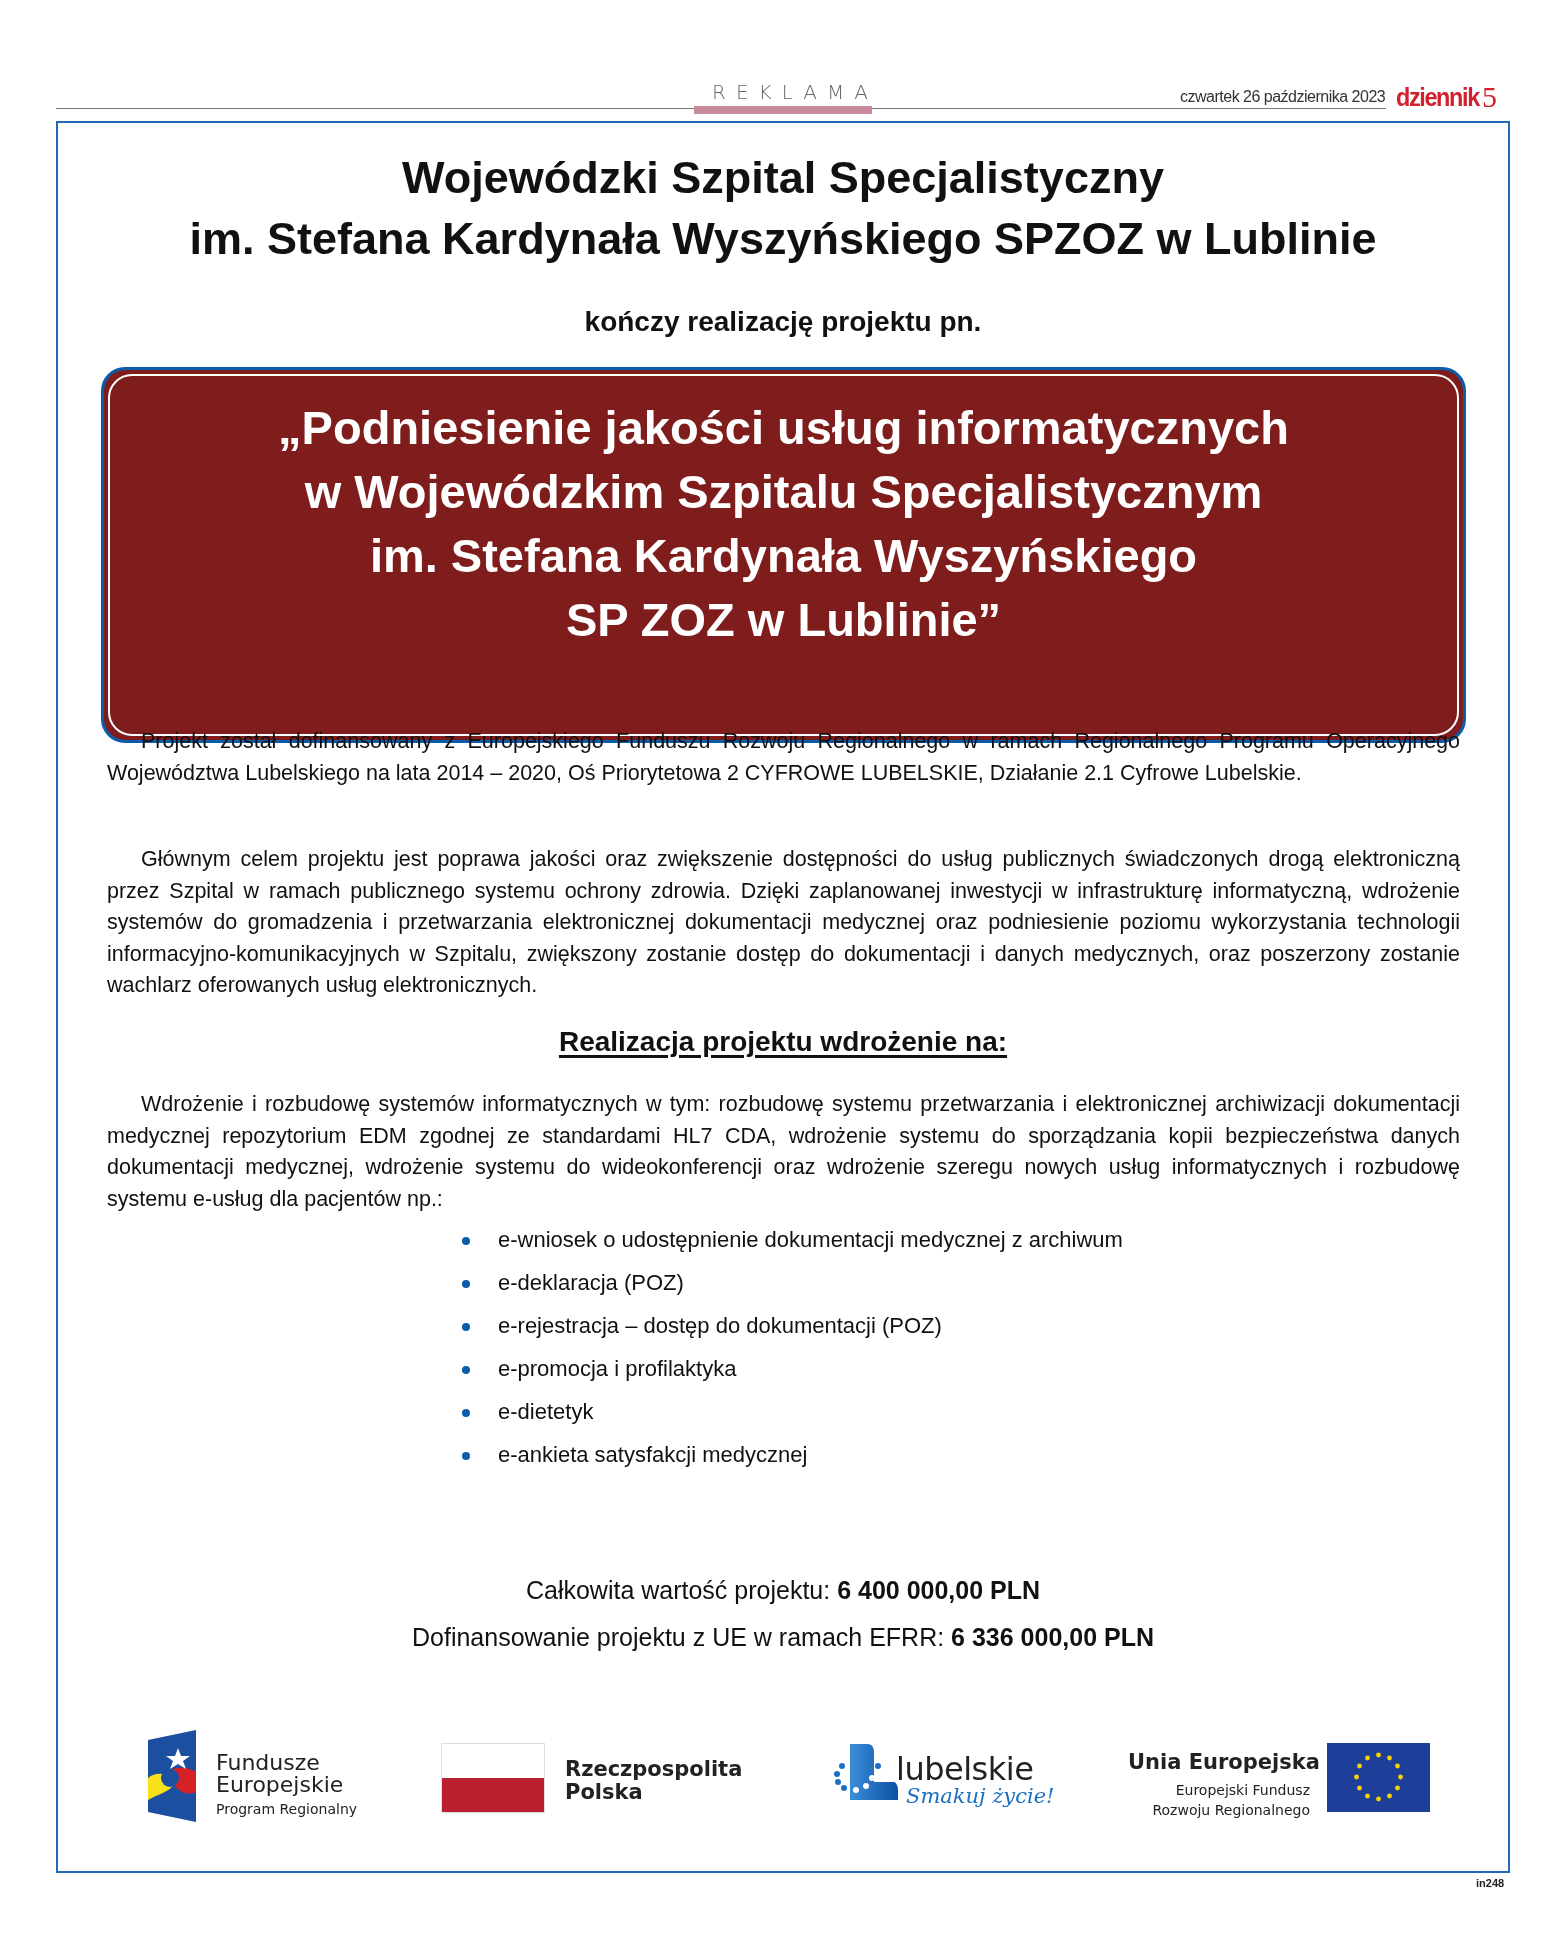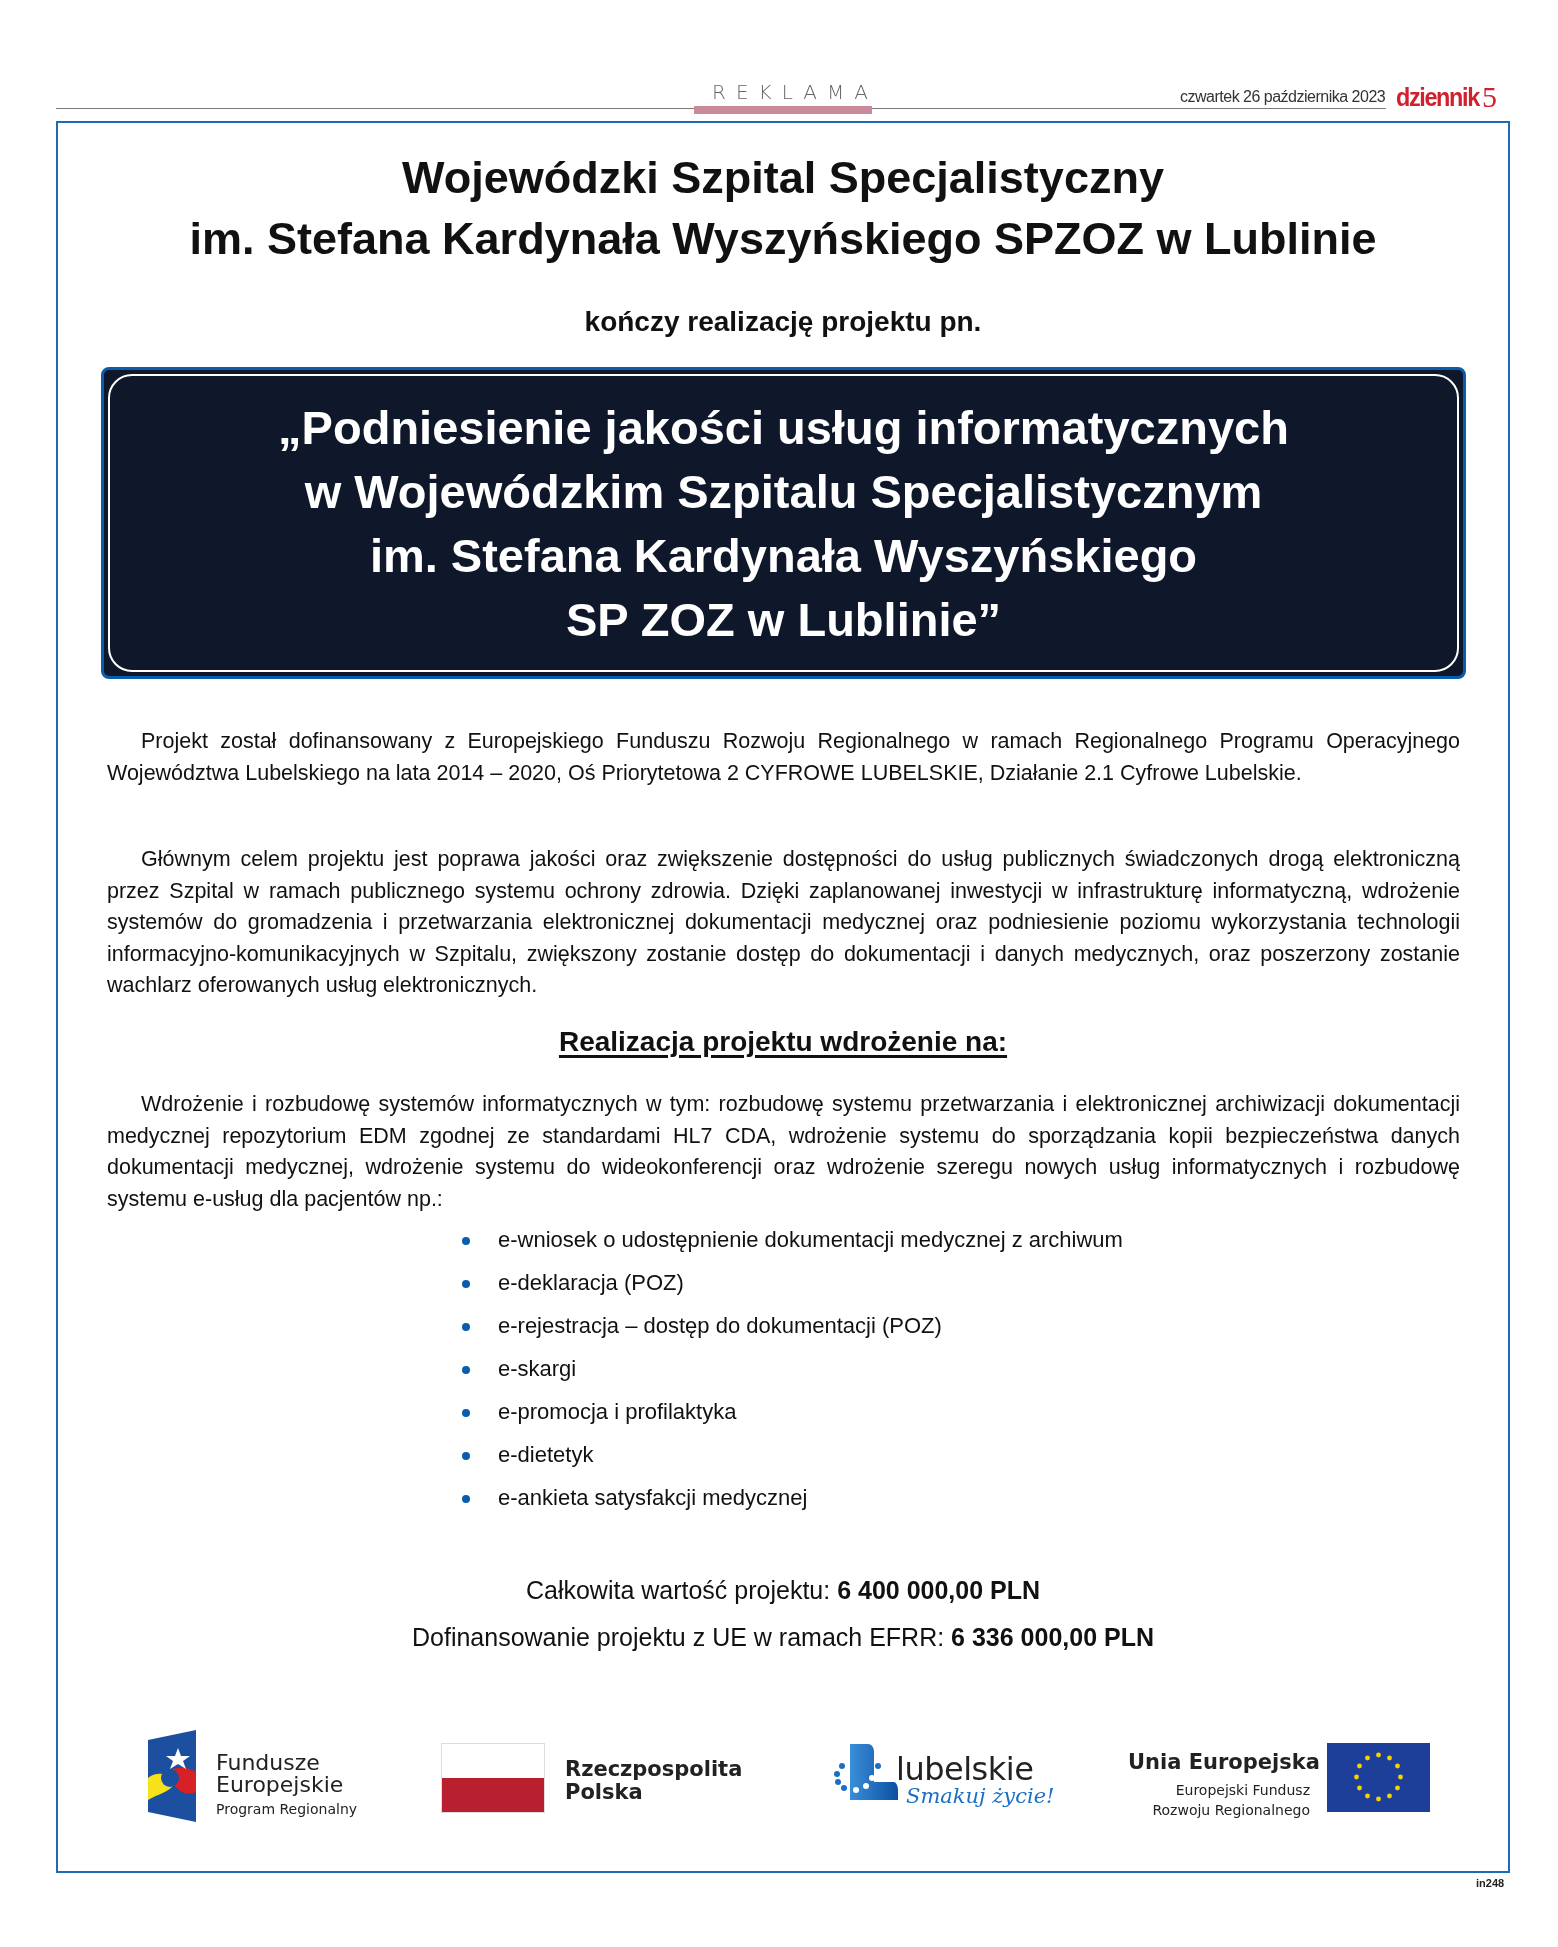--- a/index.html
+++ b/index.html
@@ -17,22 +17,22 @@
   .hdr-page { position: absolute; left: 1482px; top: 80px; font-family: "Liberation Serif", serif; font-size: 30px; color: #d2202e; }
 
   
   .frame { position: absolute; left: 56px; top: 121px; width: 1454px; height: 1752px; border: 2px solid #1e6ab8; }
 
   .title { position: absolute; left: 60px; width: 1446px; text-align: center; font-weight: 700; color: #111; }
   .title.l1 { top: 152px; font-size: 45px; }
   .title.l2 { top: 213px; font-size: 45px; }
   .subtitle { position: absolute; left: 60px; width: 1446px; top: 306px; text-align: center; font-weight: 700; font-size: 28px; }
 
-  .bluebox { position: absolute; left: 101px; top: 367px; width: 1365px; height: 312px;
-             background: #0f172a; border-radius: 8px; border: 3px solid #0a5cad; }
+  .bluebox { position: absolute; left: 101px; top: 367px; width: 1365px; height: 376px;
+             background: #7f1d1d; border-radius: 24px; border: 3px solid #0a5cad; }
   .bluebox-inner { position: absolute; left: 4px; top: 4px; right: 4px; bottom: 4px;
                    border: 2px solid #ffffff; border-radius: 24px; }
   .bluebox-line { position: absolute; left: 0; width: 100%; text-align: center; color: #fff; font-weight: 700; font-size: 47px; }
 
   .para { position: absolute; left: 107px; width: 1353px; font-size: 21.5px; line-height: 31.5px; text-align: justify;
           text-indent: 34px; color: #111; }
   .para.p1 { top: 726px; }
   .para.p2 { top: 844px; }
   .para.p3 { top: 1089px; }
 
@@ -91,21 +91,20 @@
 <div class="section-head">
   <span>Realizacja projektu wdrożenie na:</span>
 </div>
 
 <p class="para p3">Wdrożenie i rozbudowę systemów informatycznych w tym: rozbudowę systemu przetwarzania i elektronicznej archiwizacji dokumentacji medycznej repozytorium EDM zgodnej ze standardami HL7 CDA, wdrożenie systemu do sporządzania kopii bezpieczeństwa danych dokumentacji medycznej, wdrożenie systemu do wideokonferencji oraz wdrożenie szeregu nowych usług informatycznych i rozbudowę systemu e-usług dla pacjentów np.:</p>
 
 <ul class="bullets">
   <li><span class="dot"></span><span>e-wniosek o udostępnienie dokumentacji medycznej z archiwum</span></li>
   <li><span class="dot"></span><span>e-deklaracja (POZ)</span></li>
   <li><span class="dot"></span><span>e-rejestracja – dostęp do dokumentacji (POZ)</span></li>
-  <li><span class="dot"></span><span>e-skargi</span></li>
   <li><span class="dot"></span><span>e-promocja i profilaktyka</span></li>
   <li><span class="dot"></span><span>e-dietetyk</span></li>
   <li><span class="dot"></span><span>e-ankieta satysfakcji medycznej</span></li>
 </ul>
 
 <div class="total t1">
   <span>Całkowita wartość projektu: </span><b>6 400 000,00 PLN</b>
 </div>
 <div class="total t2">
   <span>Dofinansowanie projektu z UE w ramach EFRR: </span><b>6 336 000,00 PLN</b>

